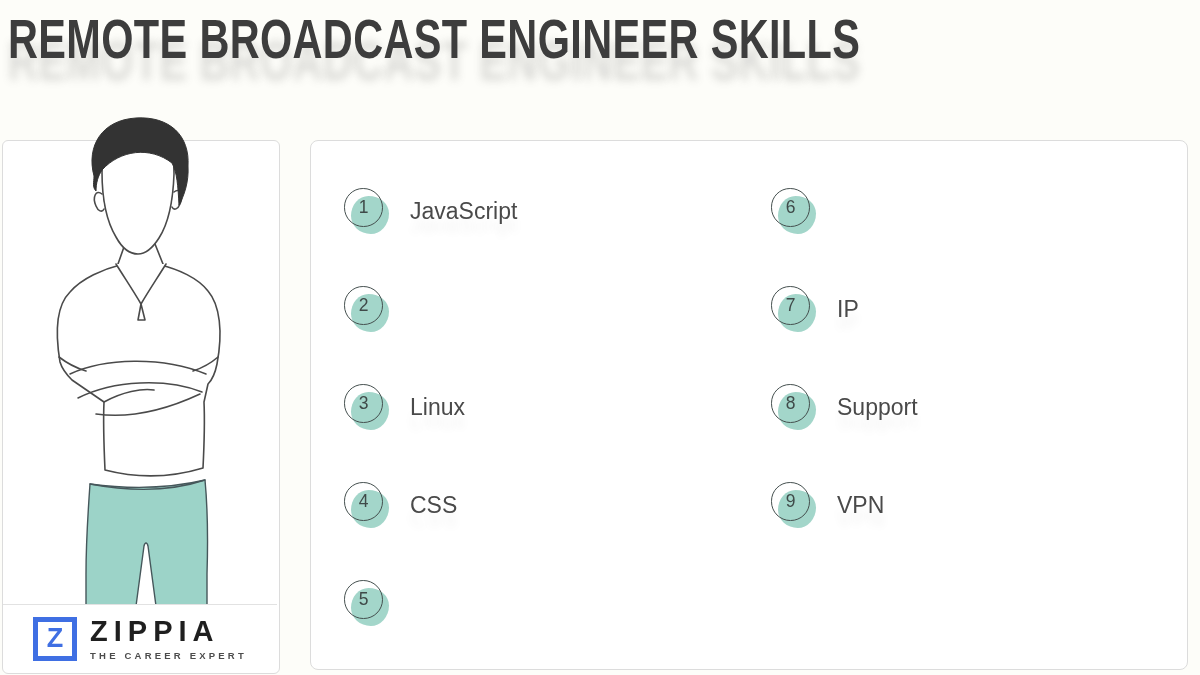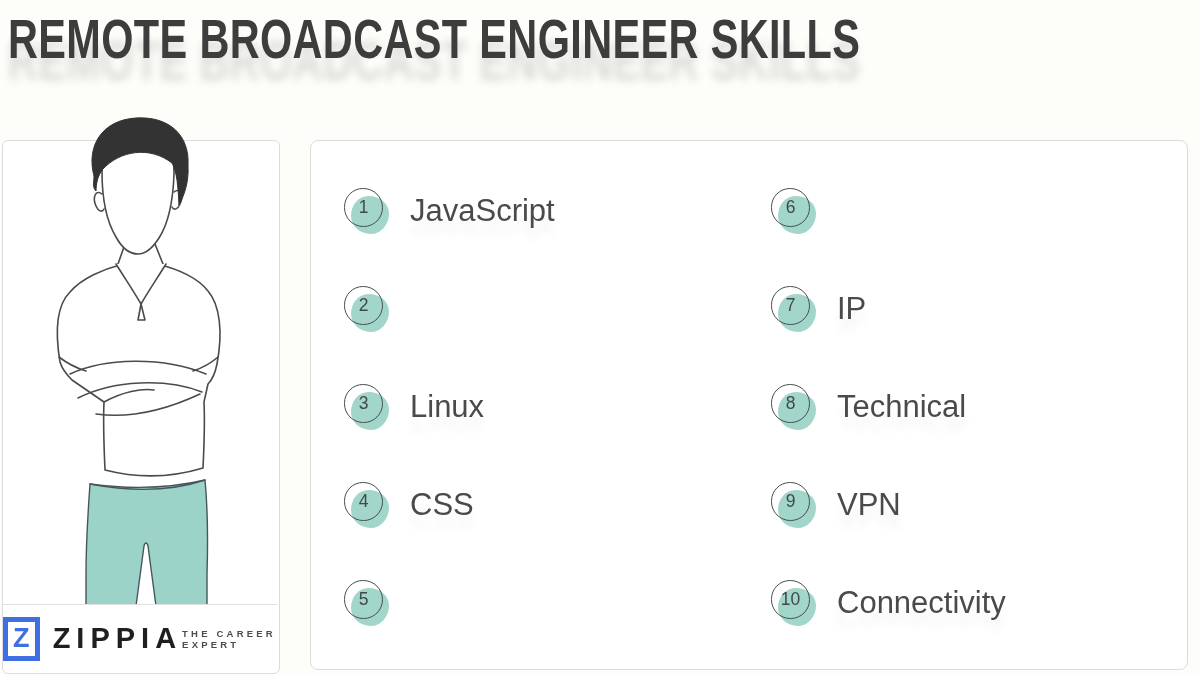--- a/index.html
+++ b/index.html
@@ -29,21 +29,21 @@
     background:#ffffff; border-top:1px solid #e2e2e2; z-index:3;
     display:flex; align-items:center; justify-content:center; gap:13px;
     border-radius:0 0 6px 6px;
   }
   .logo-mark{
     width:44px; height:44px; box-sizing:border-box;
     border:5px solid #3f6fe3; background:#ffffff;
     display:flex; align-items:center; justify-content:center;
     font-size:27px; font-weight:700; color:#3f6fe3; line-height:1;
   }
-  .logo-text{ display:flex; flex-direction:row; }
+  .logo-text{ display:flex; flex-direction:column; }
   .logo-brand{
     font-size:29px; font-weight:600; color:#1f1f1f;
     letter-spacing:6px; line-height:1;
   }
   .logo-tagline{
     font-size:9.5px; font-weight:700; color:#4c4c4c;
     letter-spacing:3.2px; margin-top:4px;
   }
   .skills-grid{
     position:absolute; inset:0;
@@ -58,21 +58,21 @@
     background:#a3d6ca;
     border-radius:46% 54% 48% 52% / 52% 46% 54% 48%;
   }
   .badge .ring{
     position:absolute; left:0; top:0; width:37px; height:37px;
     border:1.5px solid #45504f; border-radius:49% 51% 50% 50%;
     display:flex; align-items:center; justify-content:center;
     font-size:17.5px; color:#3f4a49; background:transparent;
   }
   .skill-label{
-    font-size:31px; color:#4a4a4a;
+    font-size:23px; color:#4a4a4a;
     text-shadow:0 14px 8px rgba(0,0,0,0.06);
   }
 </style>
 </head>
 <body>
 
 <div class="page">
 
   <h1 class="page-title">REMOTE BROADCAST ENGINEER SKILLS</h1>
 
@@ -173,35 +173,28 @@
           <span class="ring">7</span>
         </div>
         <span class="skill-label">IP</span>
       </div>
 
       <div class="skill-item">
         <div class="badge">
           <span class="blob"></span>
           <span class="ring">8</span>
         </div>
-        <span class="skill-label">Technical</span>
+        <span class="skill-label">Support</span>
       </div>
 
       <div class="skill-item">
         <div class="badge">
           <span class="blob"></span>
           <span class="ring">9</span>
         </div>
         <span class="skill-label">VPN</span>
       </div>
 
-      <div class="skill-item">
-        <div class="badge">
-          <span class="blob"></span>
-          <span class="ring">10</span>
-        </div>
-        <span class="skill-label">Connectivity</span>
-      </div>
 
     </div>
   </div>
 
 </div>
 
 </body></html>

